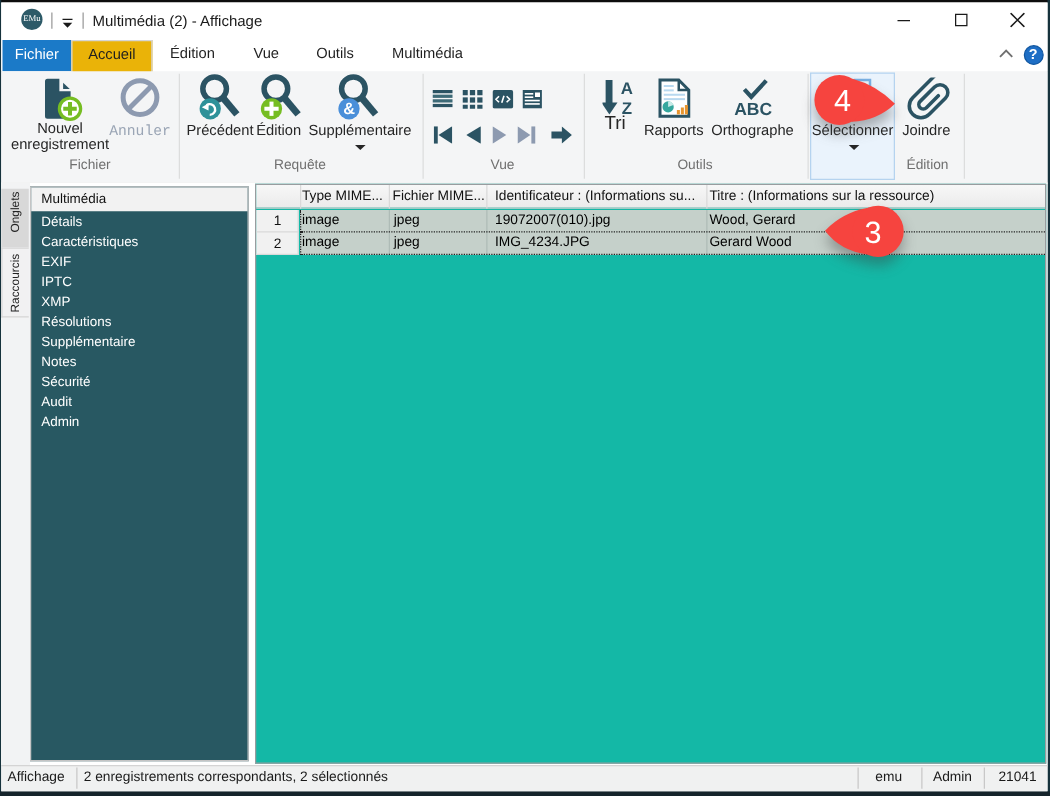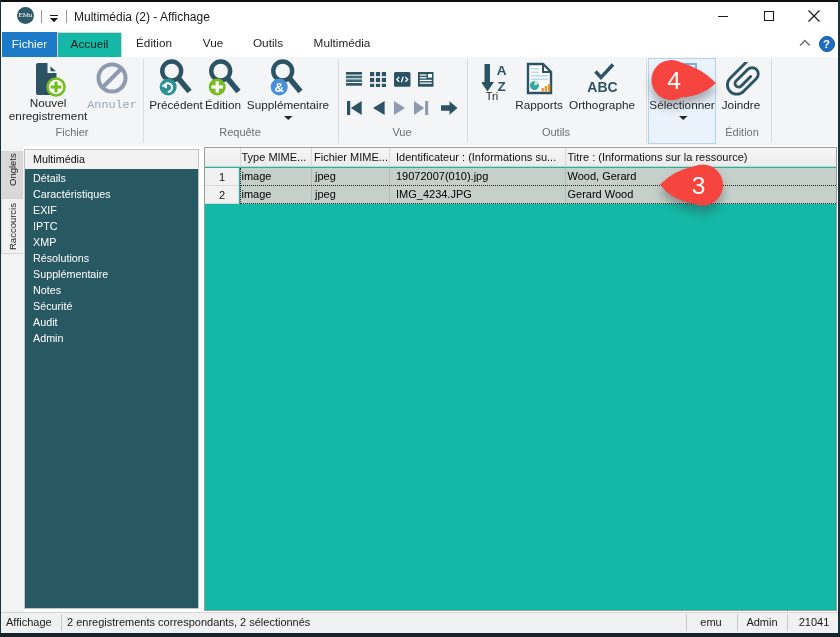--- a/index.html
+++ b/index.html
@@ -26,21 +26,21 @@
 <div class="abs" style="left:74px;top:10px;font-size:12px;color:#1a1a1a;">Multimédia (2) - Affichage</div>
 
 <div class="abs" style="left:718px;top:16px;width:10px;height:1px;background:#1a1a1a;"></div>
 <div class="abs" style="left:764px;top:11px;width:10px;height:10px;border:1px solid #1a1a1a;"></div>
 <svg class="abs" style="left:808px;top:10px;" width="12" height="12">
     <path d="M0.5,0.5 L11.5,11.5 M11.5,0.5 L0.5,11.5" stroke="#1a1a1a" stroke-width="1.2"></path>
   </svg>
 
 <div class="abs" style="left:1px;top:32px;width:837px;height:25px;background:#fff;"></div>
 <div class="abs" style="left:2px;top:32px;width:55px;height:25px;background:#1b7ac8;color:#fff;font-size:11.75px;text-align:center;line-height:23px;">Fichier</div>
-<div class="abs" style="left:57px;top:32px;width:65px;height:26px;background:#14b8a6;border:1px solid #d5d5d5;border-bottom:none;color:#1f1f1f;font-size:11.75px;text-align:center;line-height:22px;">Accueil</div>
+<div class="abs" style="left:57px;top:32px;width:65px;height:26px;background:#eab308;border:1px solid #d5d5d5;border-bottom:none;color:#1f1f1f;font-size:11.75px;text-align:center;line-height:22px;">Accueil</div>
 <div class="abs" style="left:154px;top:32px;transform:translateX(-50%);font-size:11.75px;color:#1f1f1f;line-height:22px;">Édition</div>
 <div class="abs" style="left:213px;top:32px;transform:translateX(-50%);font-size:11.75px;color:#1f1f1f;line-height:22px;">Vue</div>
 <div class="abs" style="left:268px;top:32px;transform:translateX(-50%);font-size:11.75px;color:#1f1f1f;line-height:22px;">Outils</div>
 <div class="abs" style="left:342px;top:32px;transform:translateX(-50%);font-size:11.75px;color:#1f1f1f;line-height:22px;">Multimédia</div>
 <svg class="abs" style="left:799px;top:39px;" width="12" height="8">
     <path d="M1,6.5 L5.9,1.5 L10.8,6.5" stroke="#707070" stroke-width="1.5" fill="none"></path>
   </svg>
 <div class="abs" style="left:818.5px;top:35.5px;width:16px;height:16px;border-radius:50%;background:#1e6ec5;border:1px solid #1257a0;color:#fff;font-size:11.5px;font-weight:bold;text-align:center;line-height:14px;">?</div>
 
 <div class="abs" style="left:1px;top:57px;width:837px;height:90px;background:#f4f5f6;border-bottom:1px solid #d8d8d8;"></div>
@@ -57,21 +57,21 @@
 <div class="abs" style="left:742px;top:126px;transform:translateX(-50%);font-size:11px;color:#6f6f6f;">Édition</div>
 
 <div class="abs" style="left:48px;top:96px;transform:translateX(-50%);font-size:11.75px;color:#262626;text-align:center;line-height:13px;">Nouvel<br>enregistrement</div>
 <div class="abs" style="left:112px;top:98px;transform:translateX(-50%);font-size:11.75px;color:#9aa5b5;font-family:Liberation Mono, monospace;">Annuler</div>
 <div class="abs" style="left:176px;top:98px;transform:translateX(-50%);font-size:11.75px;color:#262626;">Précédent</div>
 <div class="abs" style="left:223px;top:98px;transform:translateX(-50%);font-size:11.75px;color:#262626;">Édition</div>
 <div class="abs" style="left:288px;top:98px;transform:translateX(-50%);font-size:11.75px;color:#262626;">Supplémentaire</div>
 <svg class="abs" style="left:284px;top:115.5px;" width="9" height="5">
     <polygon points="0,0 8.5,0 4.25,4" fill="#262626"></polygon>
   </svg>
-<div class="abs" style="left:492px;top:90px;transform:translateX(-50%);font-size:11px;color:#262626;">Tri</div>
+<div class="abs" style="left:492px;top:90px;transform:translateX(-50%);font-size:15px;color:#262626;">Tri</div>
 <div class="abs" style="left:539px;top:98px;transform:translateX(-50%);font-size:11.75px;color:#262626;">Rapports</div>
 <div class="abs" style="left:602px;top:98px;transform:translateX(-50%);font-size:11.75px;color:#262626;">Orthographe</div>
 <div class="abs" style="left:741px;top:98px;transform:translateX(-50%);font-size:11.75px;color:#262626;">Joindre</div>
 
 <div class="abs" style="left:648px;top:58px;width:68px;height:86px;background:#eaf3fc;border:1px solid #b5d3ef;"></div>
 <div class="abs" style="left:683px;top:62.5px;width:14px;height:13px;border:2px solid #79b0e3;"></div>
 <div class="abs" style="left:682px;top:98px;transform:translateX(-50%);font-size:11.75px;color:#262626;">Sélectionner</div>
 <svg class="abs" style="left:678.5px;top:115.5px;" width="9" height="5">
     <polygon points="0,0 8.5,0 4.25,4" fill="#262626"></polygon>
   </svg>

